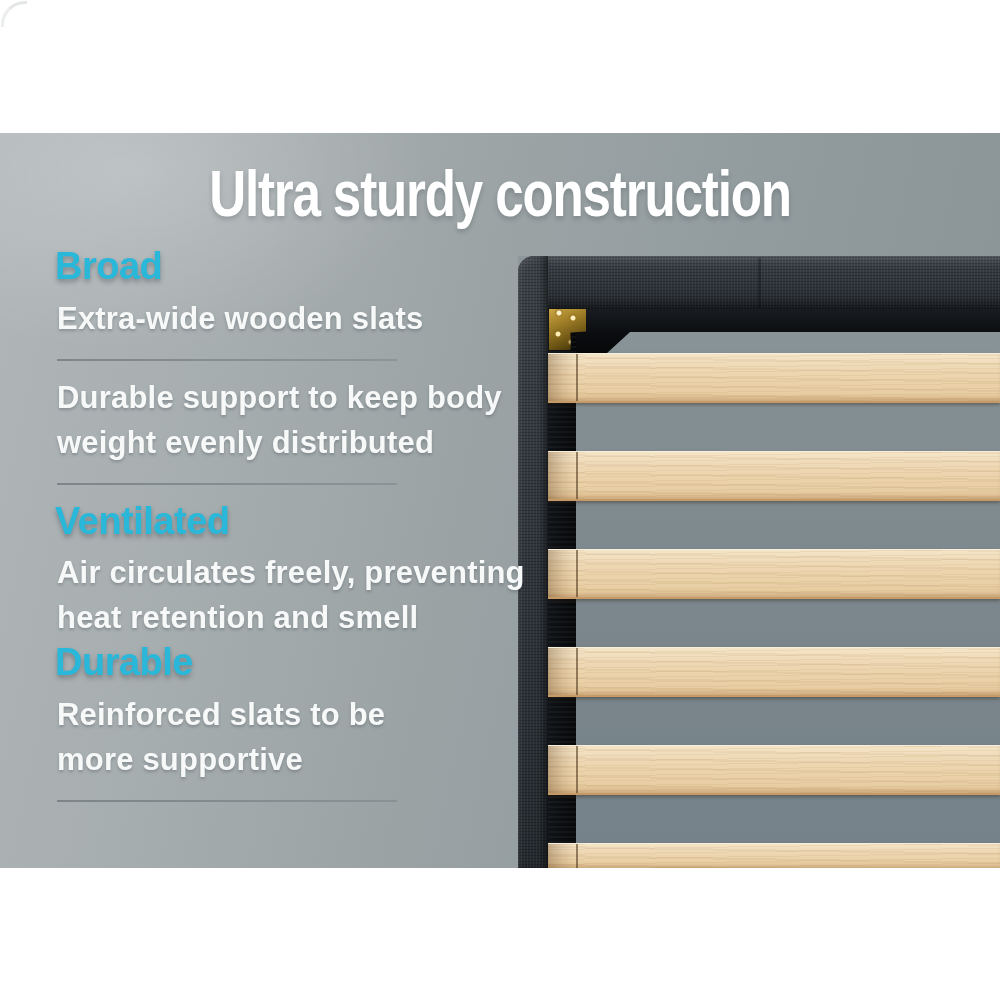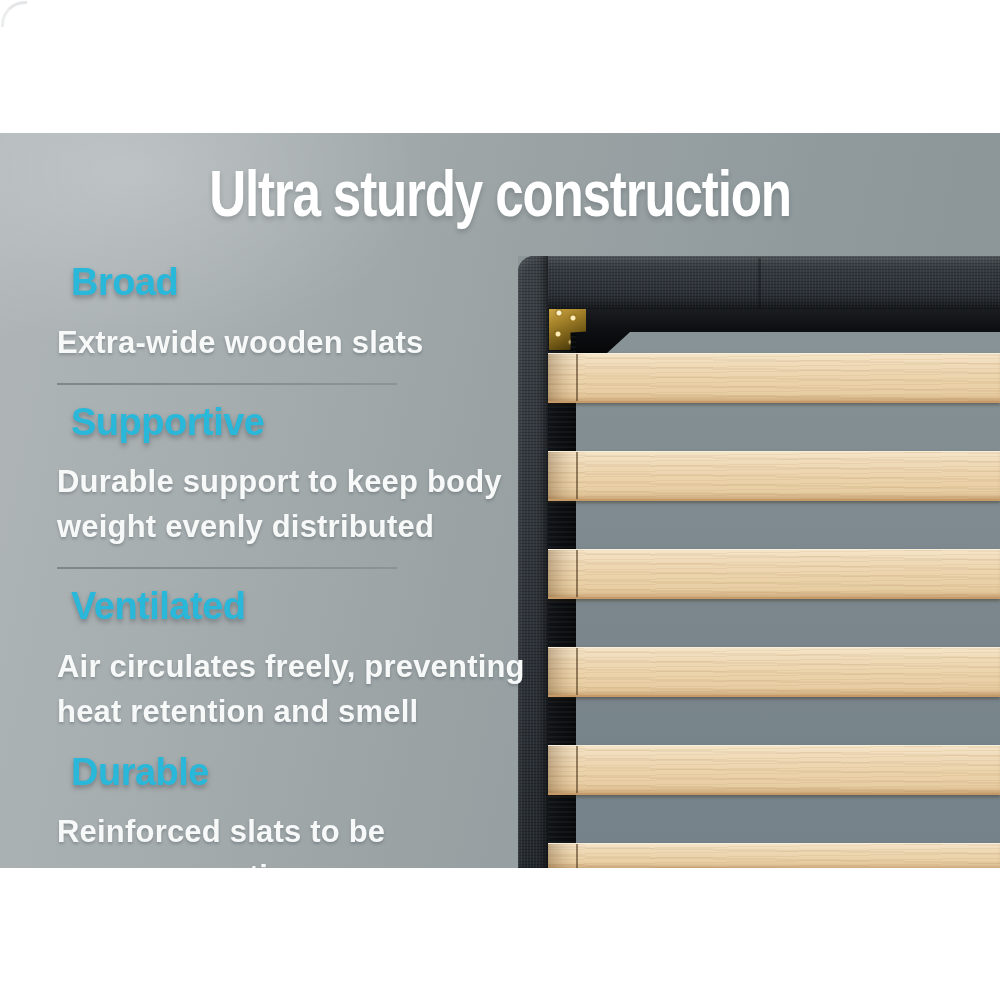--- a/index.html
+++ b/index.html
@@ -57,21 +57,21 @@
     white-space: nowrap;
   }
 
   
   .features {
     position: absolute;
     left: 55px; top: 112px;
     width: 470px;
   }
   .feature h3 {
-    margin: 16px;
+    margin: 0;
     font-size: 38px;
     line-height: 1.15;
     font-weight: bold;
     letter-spacing: -0.5px;
     color: #29b8da;
     text-shadow: 0 3px 5px rgba(28,38,46,0.35);
   }
   .feature p {
     margin: 8px 0 0 2px;
     font-size: 31px;
@@ -220,21 +220,20 @@
 
     <div class="features">
 
         <div class="feature">
           <h3>Broad</h3>
           <p>Extra-wide wooden slats</p>
           <div class="divider"></div>
         </div>
 
         <div class="feature">
-          <h3>Supportive</h3>
           <p>Durable support to keep body
 weight evenly distributed</p>
           <div class="divider"></div>
         </div>
 
         <div class="feature">
           <h3>Ventilated</h3>
           <p>Air circulates freely, preventing
 heat retention and smell</p>
 

